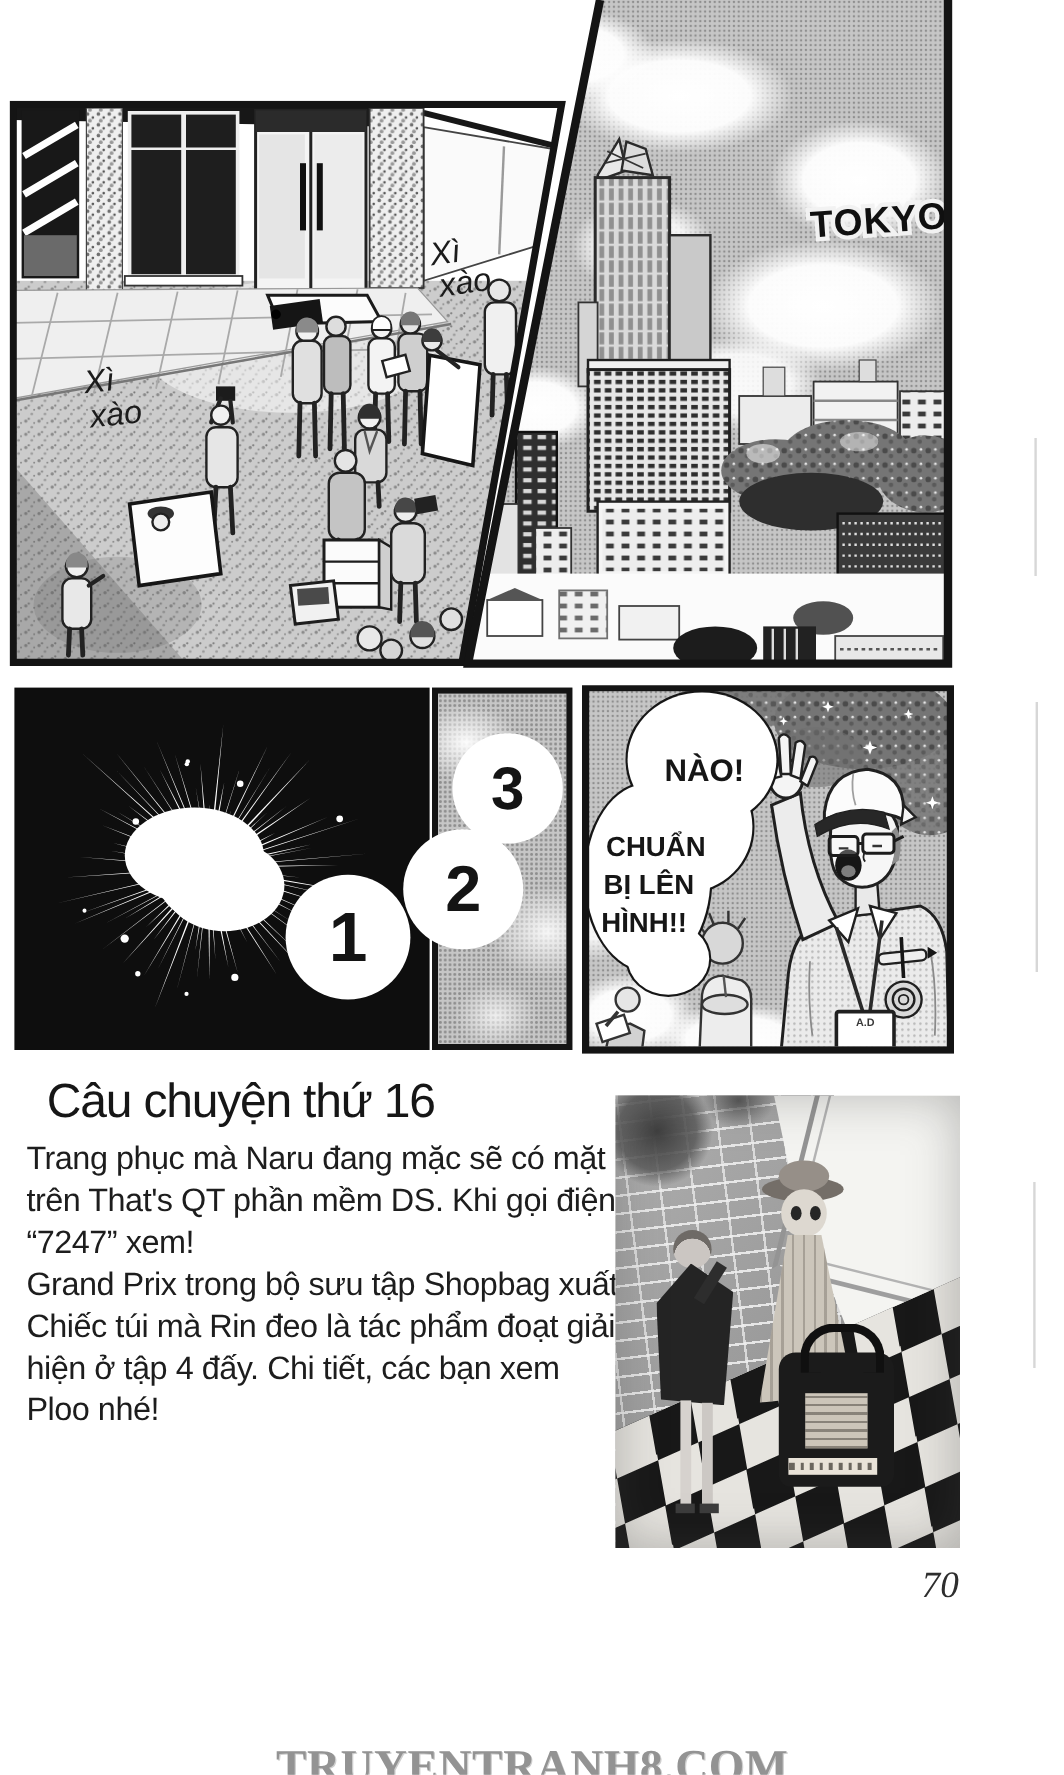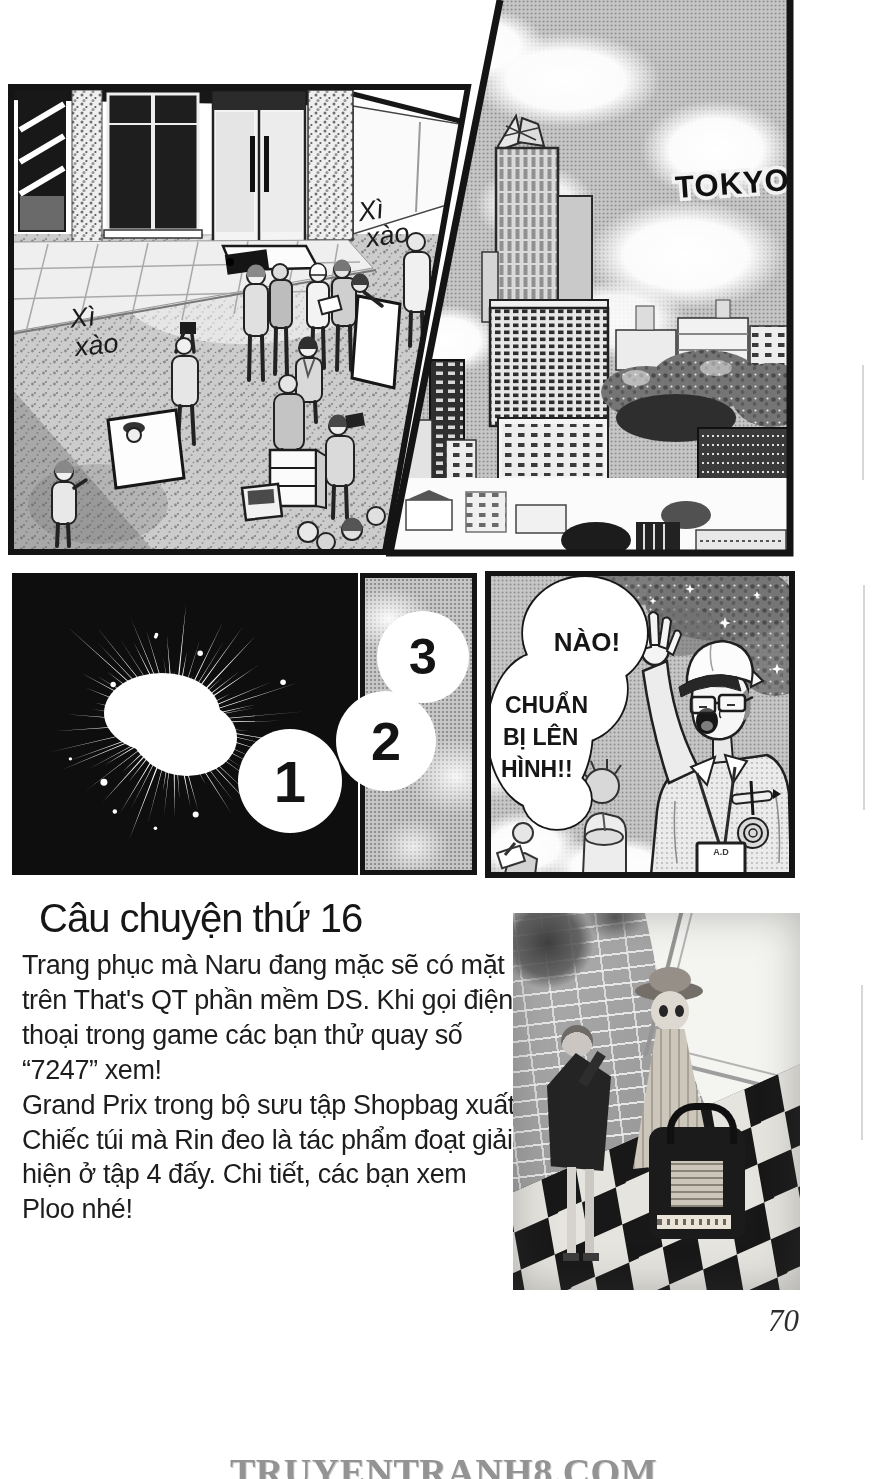--- a/index.html
+++ b/index.html
@@ -577,21 +577,20 @@
         <text class="t-call" x="16" y="206">HÌNH!!</text>
       </g>
     </g>
     <rect x="3" y="2" width="304" height="302" fill="none" stroke="#141414" stroke-width="6"></rect>
   </svg>
 
   <div class="abs footnote-title">Câu chuyện thứ 16</div>
   <div class="abs footnote-lines">
     <div>Trang phục mà Naru đang mặc sẽ có mặt</div>
     <div>trên That's QT phần mềm DS. Khi gọi điện</div>
-    <div>thoại trong game các bạn thử quay số</div>
     <div>“7247” xem!</div>
     <div>Grand Prix trong bộ sưu tập Shopbag xuất</div>
     <div>Chiếc túi mà Rin đeo là tác phẩm đoạt giải</div>
     <div>hiện ở tập 4 đấy. Chi tiết, các bạn xem</div>
     <div>Ploo nhé!</div>
   </div>
 
   <div class="abs photo">
     <div class="ph-brick"></div>
     <div class="ph-foliage"></div>

